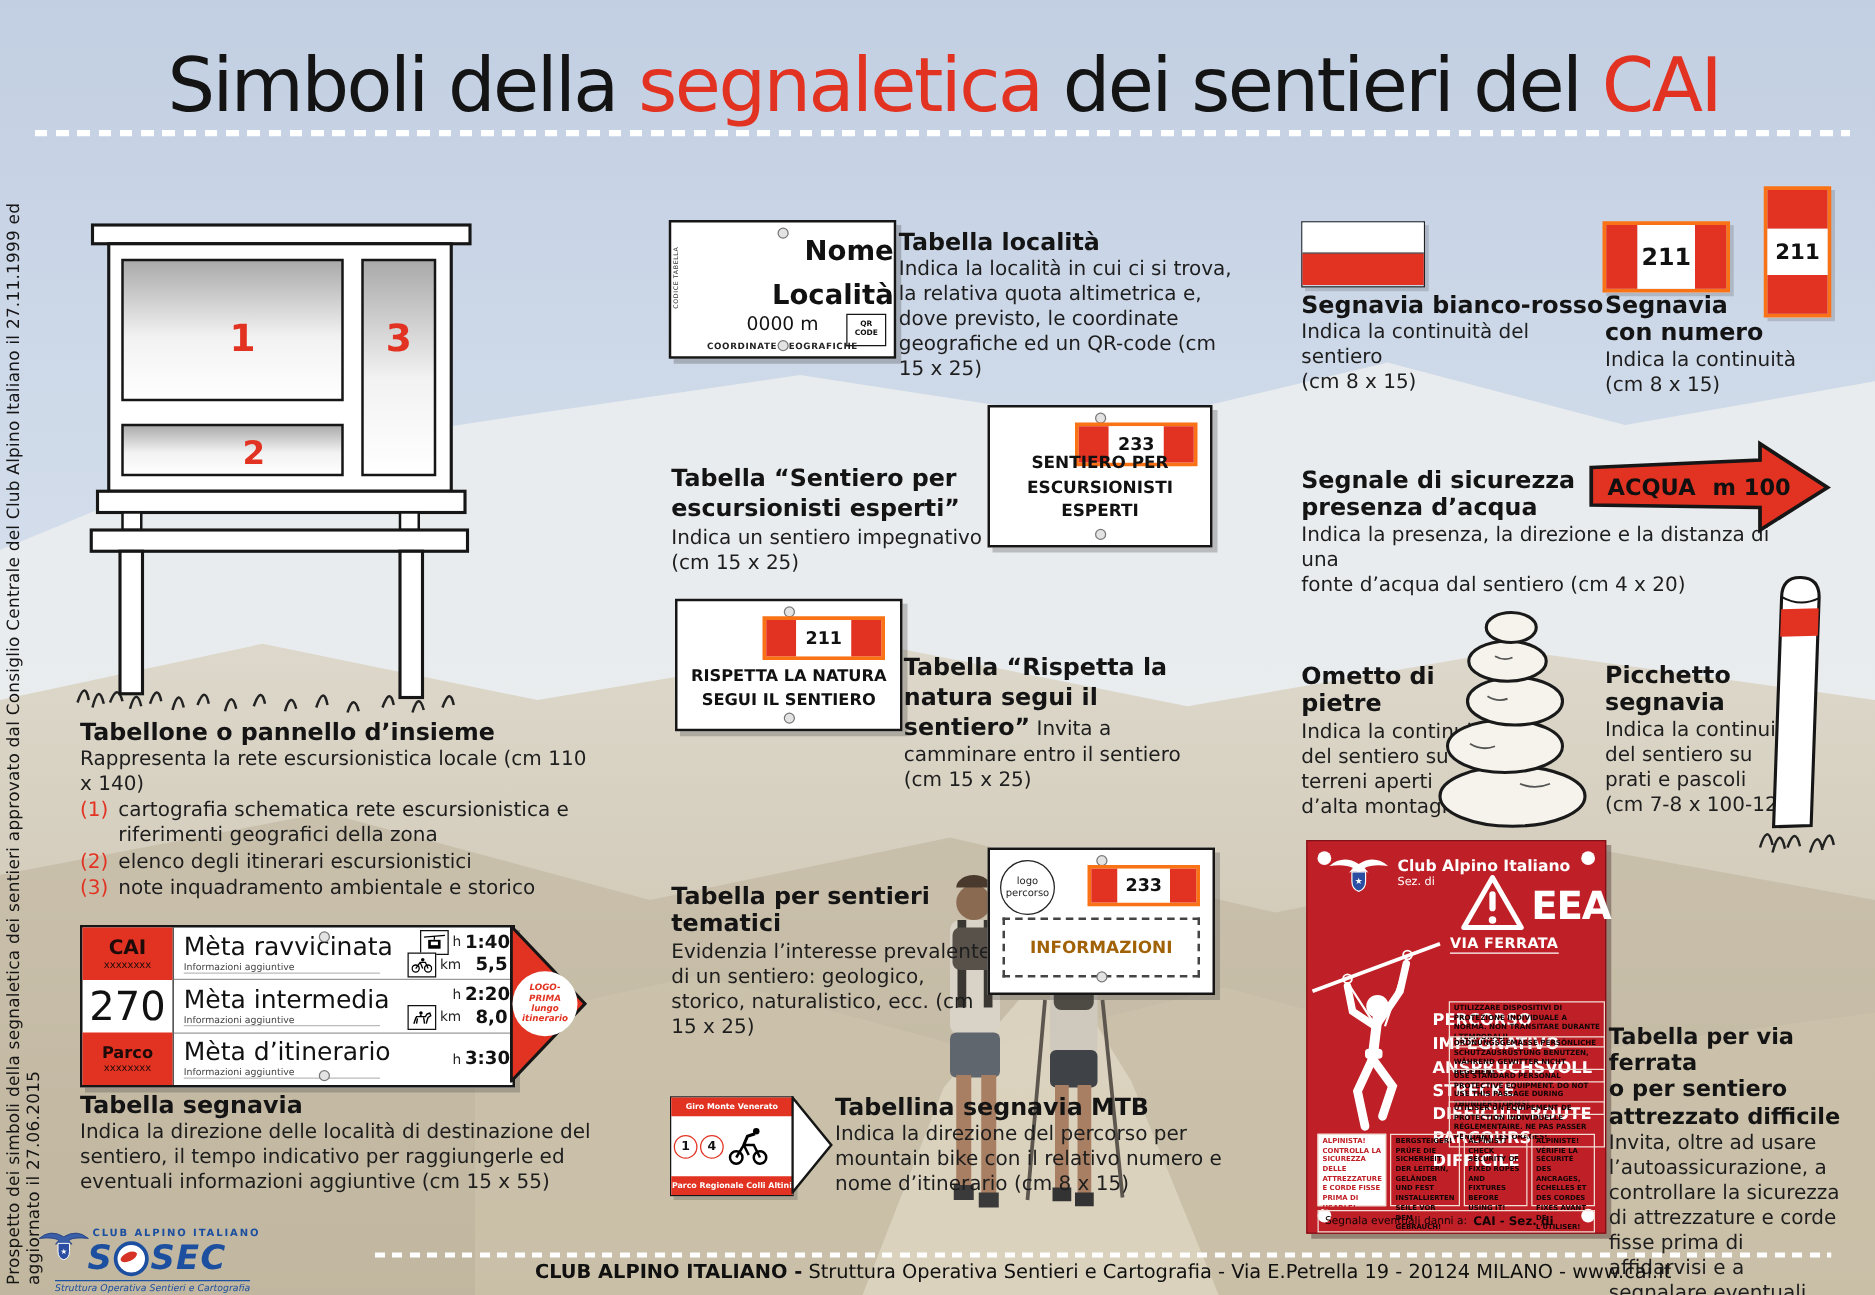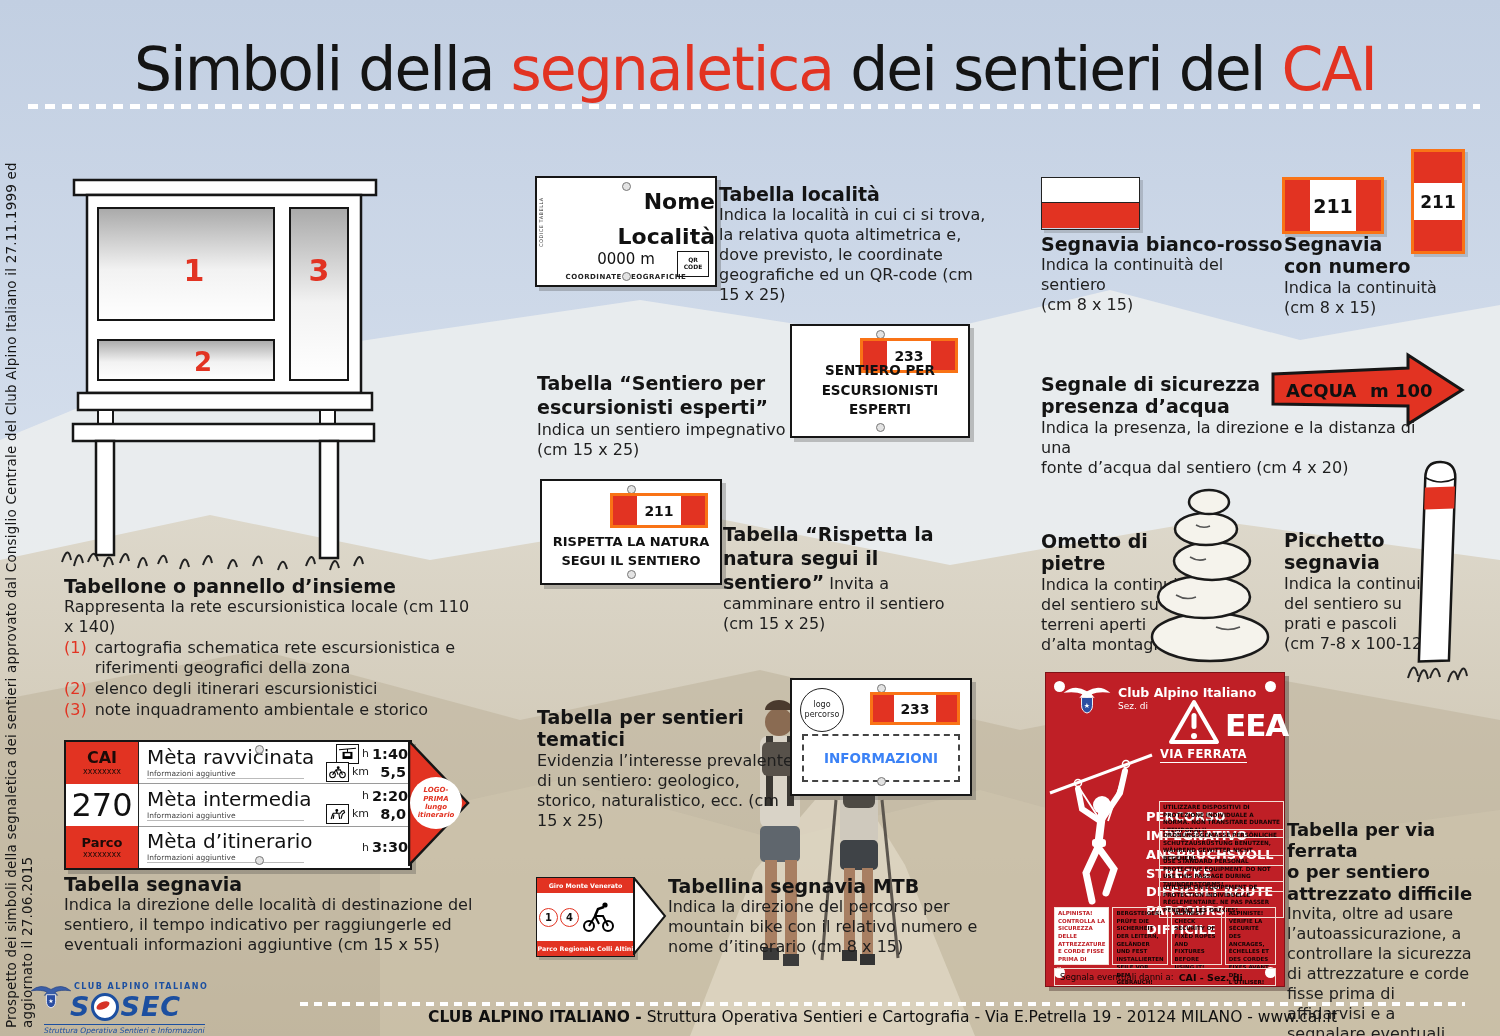--- a/index.html
+++ b/index.html
@@ -60,21 +60,21 @@
   .sign .flag.fl-tr .w{flex:1;font-size:14px;}
   .sign-caps{position:absolute;left:4px;right:4px;bottom:16px;text-align:center;
     font-weight:700;font-size:13.5px;line-height:1.45;color:#111;}
 
   
   #info-sign{left:790px;top:678px;width:178px;height:114px;}
   #info-logo{position:absolute;left:8px;top:8px;width:42px;height:42px;border:1.5px solid #222;
     border-radius:50%;display:flex;flex-direction:column;align-items:center;justify-content:center;
     font-size:8px;color:#222;line-height:1.2;}
   #info-box{position:absolute;left:10px;right:10px;bottom:12px;height:44px;border:2px dashed #444;
-    display:flex;align-items:center;justify-content:center;font-weight:700;font-size:13.5px;color:#3b82f6;}
+    display:flex;align-items:center;justify-content:center;font-weight:700;font-size:13.5px;color:#a16207;}
 
   
   #br-flag{left:1041px;top:177px;width:97px;height:51px;border:1.5px solid #222;
     box-shadow:3px 3px 0 rgba(60,60,60,.2);}
   #br-flag .top{height:24px;background:#fff;border-bottom:1.5px solid #222;}
   #br-flag .btm{height:25px;background:var(--red);}
   #num-flag-h{left:1282px;top:177px;width:96px;height:51px;box-shadow:3px 3px 0 rgba(60,60,60,.2);}
   #num-flag-h .r{width:25px;}
   #num-flag-h .w{flex:1;font-size:19px;}
   #num-flag-v{left:1411px;top:149px;width:48px;height:99px;flex-direction:column;
@@ -611,18 +611,18 @@
       <path d="M2,14 Q16,2 32,12 Q48,2 62,14 Q46,12 38,16 L42,21 Q36,18 32,21 Q28,18 22,21 L26,16 Q18,12 2,14 Z" fill="#3a5ea8" stroke="#23407e" stroke-width="1"></path>
       <path d="M25,20 h14 v10 q0,8 -7,10 q-7,-2 -7,-10 Z" fill="#2b4ea2" stroke="#fff" stroke-width="1.2"></path>
       <text x="32" y="33" font-size="9" fill="#fff" text-anchor="middle">★</text>
     </svg>
     <div id="sosec-top">CLUB ALPINO ITALIANO</div>
     <div id="sosec-name">
         <span>S</span>
         <span id="sosec-o"></span>
         <span>SEC</span>
       </div>
-    <div id="sosec-sub">Struttura Operativa Sentieri e Informazioni</div>
+    <div id="sosec-sub">Struttura Operativa Sentieri e Cartografia</div>
   </div>
   <div class="abs" id="foot-dash"></div>
   <div class="abs" id="foot-line"><b>CLUB ALPINO ITALIANO -</b><span> Struttura Operativa Sentieri e Cartografia - Via E.Petrella 19 - 20124 MILANO - www.cai.it</span></div>
 
 </div>
 
 </body></html>

